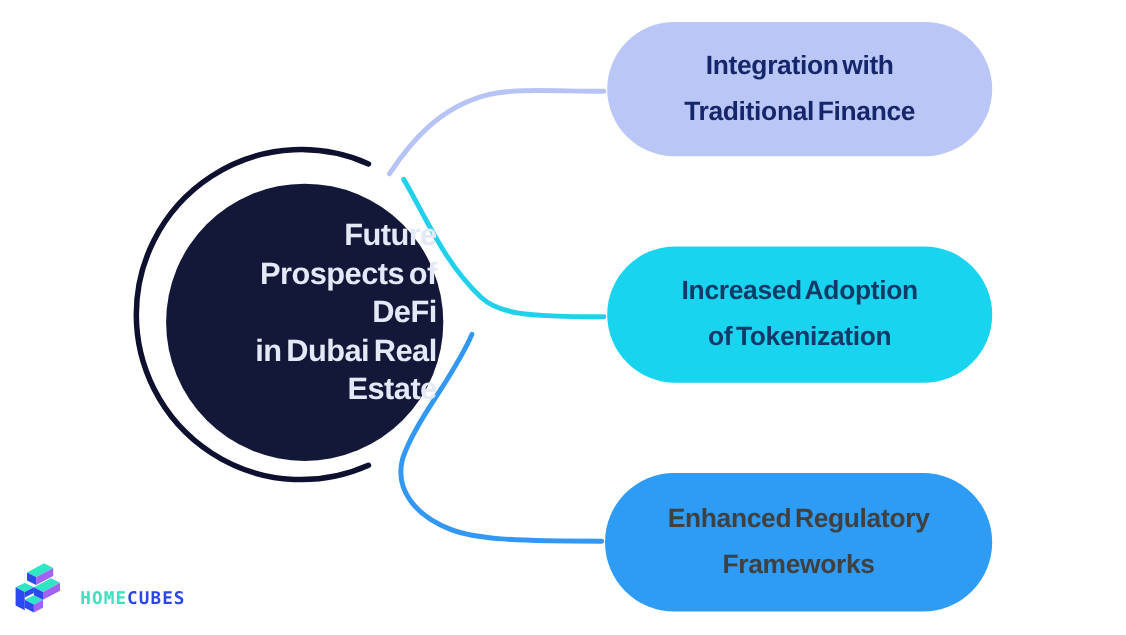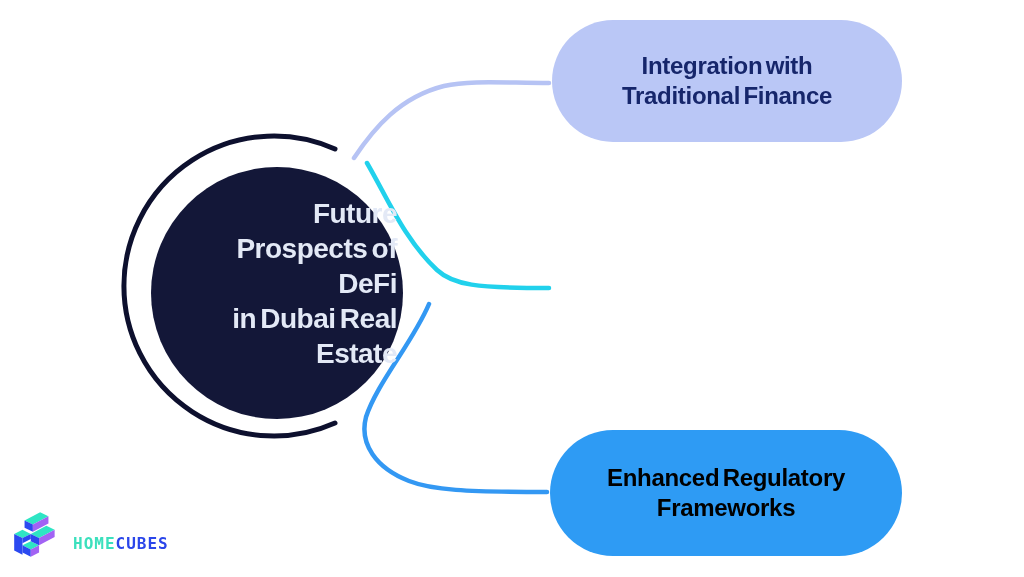--- a/index.html
+++ b/index.html
@@ -29,21 +29,21 @@
     word-spacing: -3px;
     white-space: pre-line;
   }
   .bubble {
     position: absolute;
     display: flex;
     align-items: center;
     justify-content: center;
     text-align: center;
     font-size: 24px;
-    line-height: 30px;
+    line-height: 42px;
     font-weight: 700;
     letter-spacing: -0.3px;
     word-spacing: -3px;
     white-space: pre-line;
   }
   .bubble-1 { left: 552px; top: 20px;  width: 350px; height: 122px; border-radius: 61px; }
   .bubble-2 { left: 552px; top: 224px; width: 350px; height: 124px; border-radius: 62px; }
   .bubble-3 { left: 550px; top: 430px; width: 352px; height: 126px; border-radius: 63px; }
   .logo {
     position: absolute;
@@ -83,22 +83,26 @@
 Prospects of
 DeFi
 in Dubai Real
 Estate</div>
 
   <div class="bubble bubble-1" style="background-color: rgb(186, 199, 246); color: rgb(22, 38, 107);">
     <span>Integration with
 Traditional Finance</span>
   </div>
 
+  <div class="bubble bubble-2" style="background-color: rgb(25, 212, 238); color: rgb(18, 58, 104);">
+    <span>Increased Adoption
+of Tokenization</span>
+  </div>
 
-  <div class="bubble bubble-3" style="background-color: rgb(46, 155, 244); color: #000000;">
+  <div class="bubble bubble-3" style="background-color: rgb(46, 155, 244); color: #404040;">
     <span>Enhanced Regulatory
 Frameworks</span>
   </div>
 
   <div class="logo">
     <svg class="logo-icon" viewBox="0 0 48 54" aria-hidden="true">
 
       <g fill="#2ee5c4">
         <polygon points="12,12 27,4 35,8 20,16"></polygon>
         <polygon points="18,25 33,17 41,21 26,29"></polygon>

